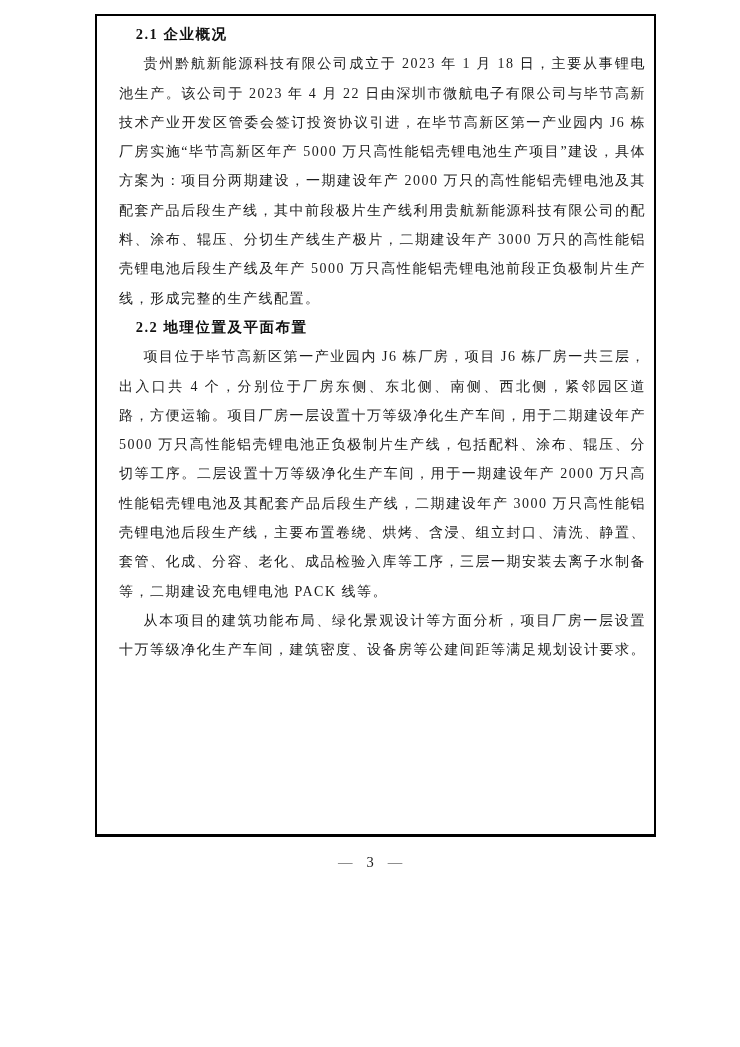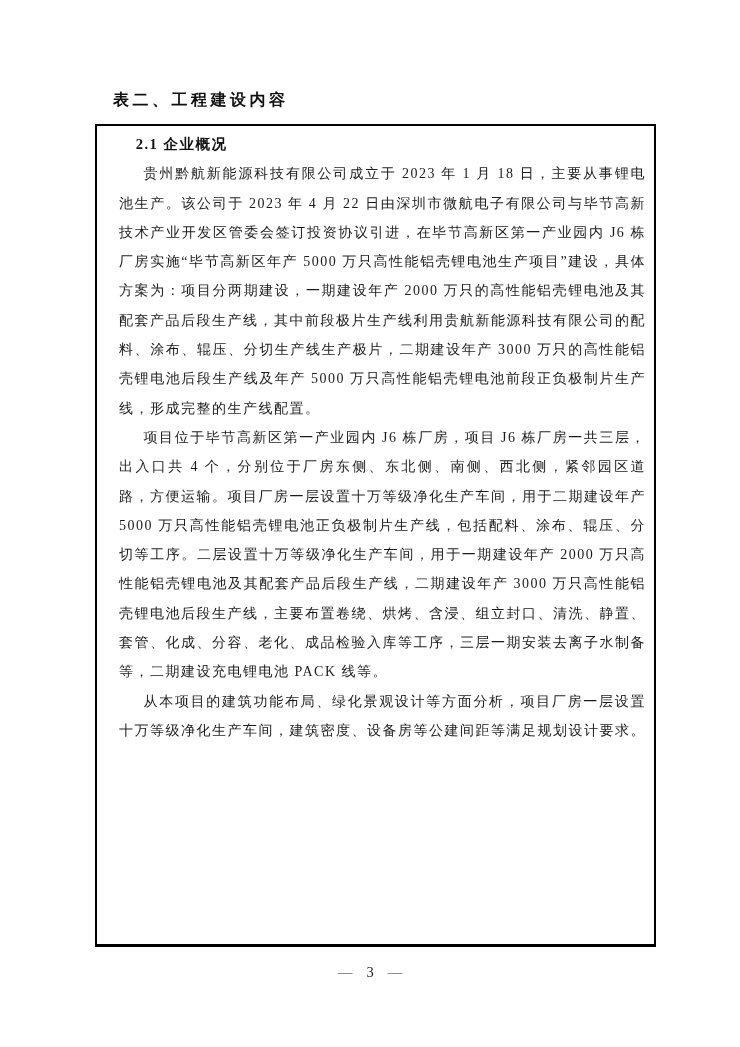--- a/index.html
+++ b/index.html
@@ -67,30 +67,30 @@
   .footer-num {
     color: #1b1b1b;
     padding: 0 14px;
   }
 </style>
 </head>
 <body>
 
 <div class="page">
 
-  <h1 class="doc-title">表二、工程建设内容</h1>
 
   <div class="doc-box">
 
     <section>
       <h2 class="section-heading">2.1 企业概况</h2>
       <p class="doc-para">贵州黔航新能源科技有限公司成立于 2023 年 1 月 18 日，主要从事锂电池生产。该公司于 2023 年 4 月 22 日由深圳市微航电子有限公司与毕节高新技术产业开发区管委会签订投资协议引进，在毕节高新区第一产业园内 J6 栋厂房实施“毕节高新区年产 5000 万只高性能铝壳锂电池生产项目”建设，具体方案为：项目分两期建设，一期建设年产 2000 万只的高性能铝壳锂电池及其配套产品后段生产线，其中前段极片生产线利用贵航新能源科技有限公司的配料、涂布、辊压、分切生产线生产极片，二期建设年产 3000 万只的高性能铝壳锂电池后段生产线及年产 5000 万只高性能铝壳锂电池前段正负极制片生产线，形成完整的生产线配置。</p>
     </section>
 
     <section>
+      <h2 class="section-heading">2.2 地理位置及平面布置</h2>
       <p class="doc-para">项目位于毕节高新区第一产业园内 J6 栋厂房，项目 J6 栋厂房一共三层，出入口共 4 个，分别位于厂房东侧、东北侧、南侧、西北侧，紧邻园区道路，方便运输。项目厂房一层设置十万等级净化生产车间，用于二期建设年产 5000 万只高性能铝壳锂电池正负极制片生产线，包括配料、涂布、辊压、分切等工序。二层设置十万等级净化生产车间，用于一期建设年产 2000 万只高性能铝壳锂电池及其配套产品后段生产线，二期建设年产 3000 万只高性能铝壳锂电池后段生产线，主要布置卷绕、烘烤、含浸、组立封口、清洗、静置、套管、化成、分容、老化、成品检验入库等工序，三层一期安装去离子水制备等，二期建设充电锂电池 PACK 线等。</p>
       <p class="doc-para">从本项目的建筑功能布局、绿化景观设计等方面分析，项目厂房一层设置十万等级净化生产车间，建筑密度、设备房等公建间距等满足规划设计要求。</p>
     </section>
 
   </div>
 
   <div class="page-footer">
     <span class="footer-dash">—</span><span class="footer-num">3</span><span class="footer-dash">—</span>
   </div>
 

